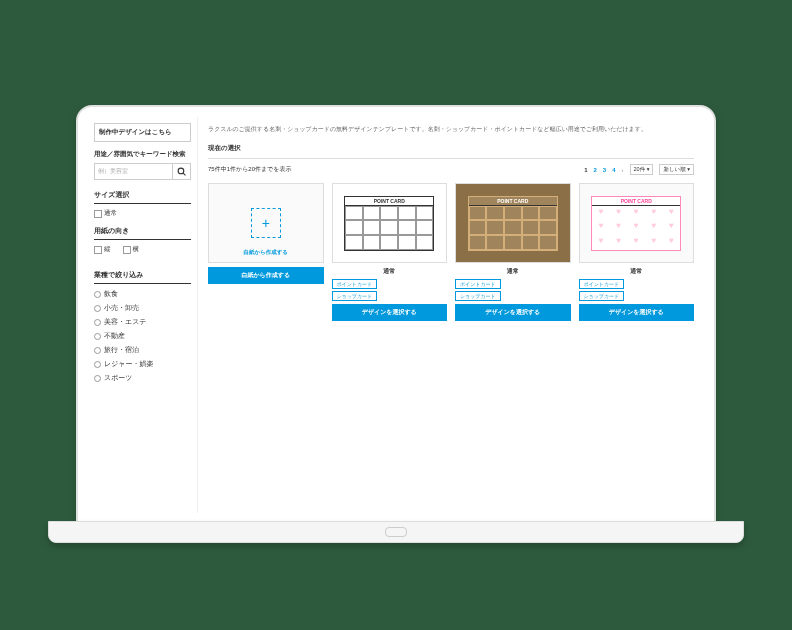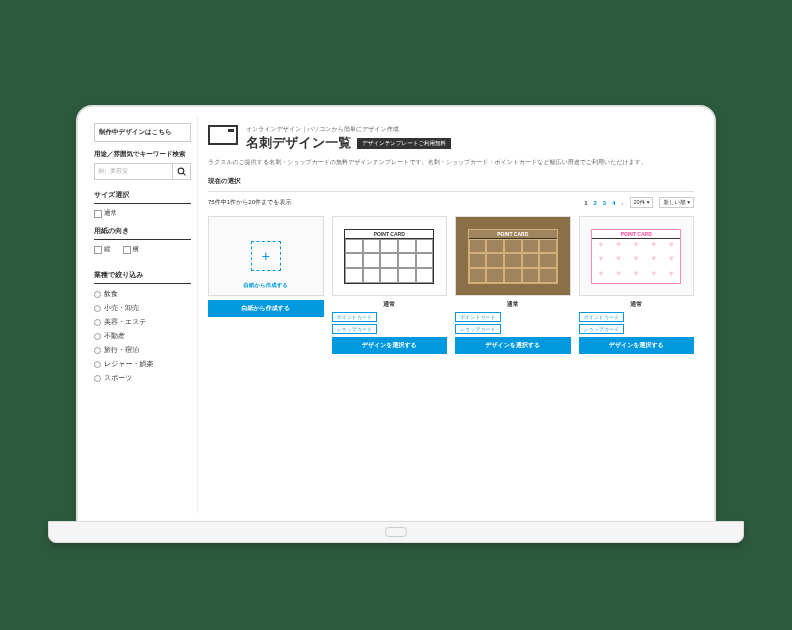--- a/index.html
+++ b/index.html
@@ -124,30 +124,20 @@
             <div>レジャー・娯楽</div>
           </div>
     <div class="radio-row">
             <div class="radio"></div>
             <div>スポーツ</div>
           </div>
   </div>
 </div>
 
 <div class="main">
-  <div class="header-row">
-    <div class="hd-icon"></div>
-    <div>
-      <div class="bc">オンラインデザイン｜パソコンから簡単にデザイン作成</div>
-      <div class="title-row">
-        <div class="title">名刺デザイン一覧</div>
-        <div class="badge">デザインテンプレートご利用無料</div>
-      </div>
-    </div>
-  </div>
   <div class="desc">ラクスルのご提供する名刺・ショップカードの無料デザインテンプレートです。名刺・ショップカード・ポイントカードなど幅広い用途でご利用いただけます。</div>
   <div class="cur-sel">現在の選択</div>
   <div class="count-row">
     <div>75件中1件から20件までを表示</div>
     <div class="pager">
       <div class="page-nums">
         <span class="page-n cur">1</span>
         <span class="page-n">2</span>
         <span class="page-n">3</span>
         <span class="page-n">4</span>

